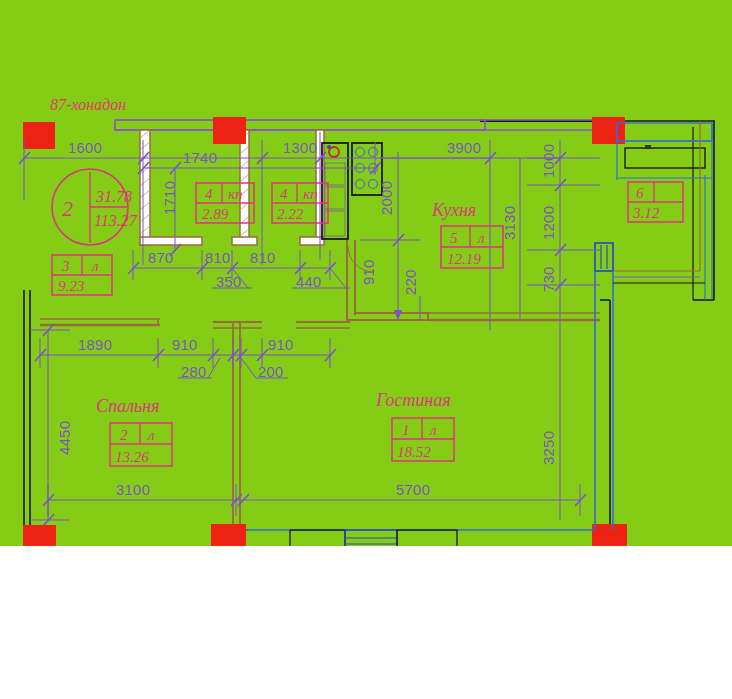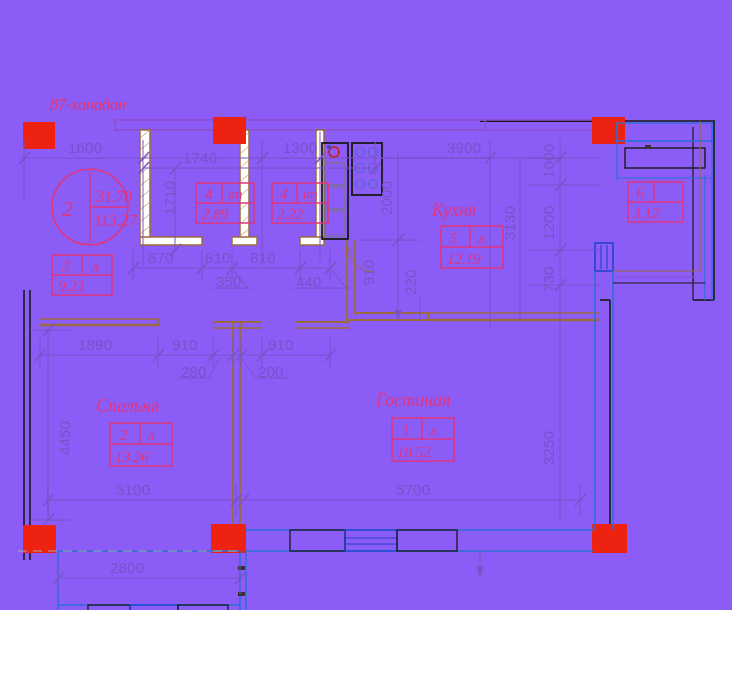--- a/index.html
+++ b/index.html
@@ -4,22 +4,22 @@
 <style>
   html, body {
     margin: 0;
     padding: 0;
     background: #ffffff;
     font-family: "Liberation Sans", sans-serif;
   }
   #plan-root {
     position: relative;
     width: 732px;
-    height: 610px;
-    background: #8b5cf6;
+    height: 546px;
+    background: #84cc16;
     overflow: hidden;
   }
   #plan-svg {
     position: absolute;
     left: 0;
     top: 0;
     width: 732px;
     height: 699px;
   }
   .dim-text {

